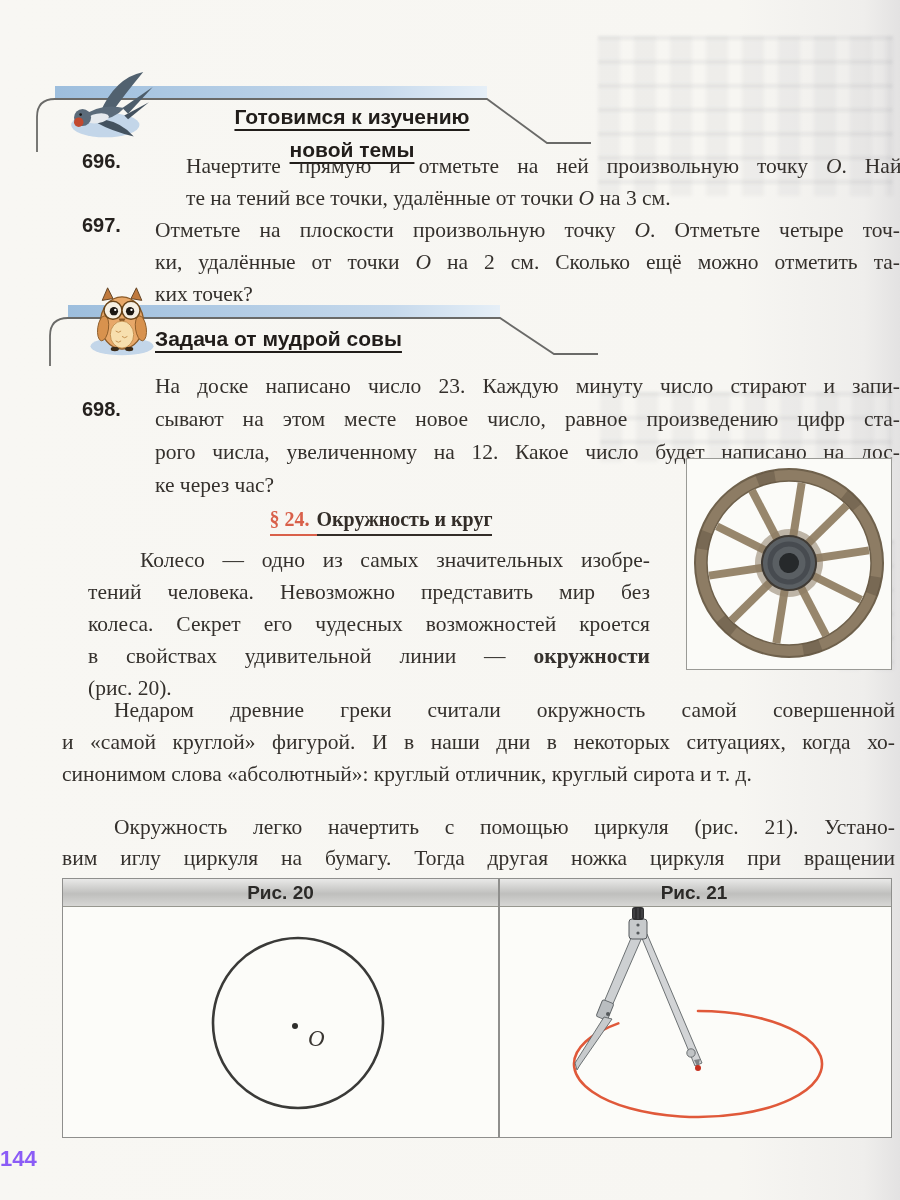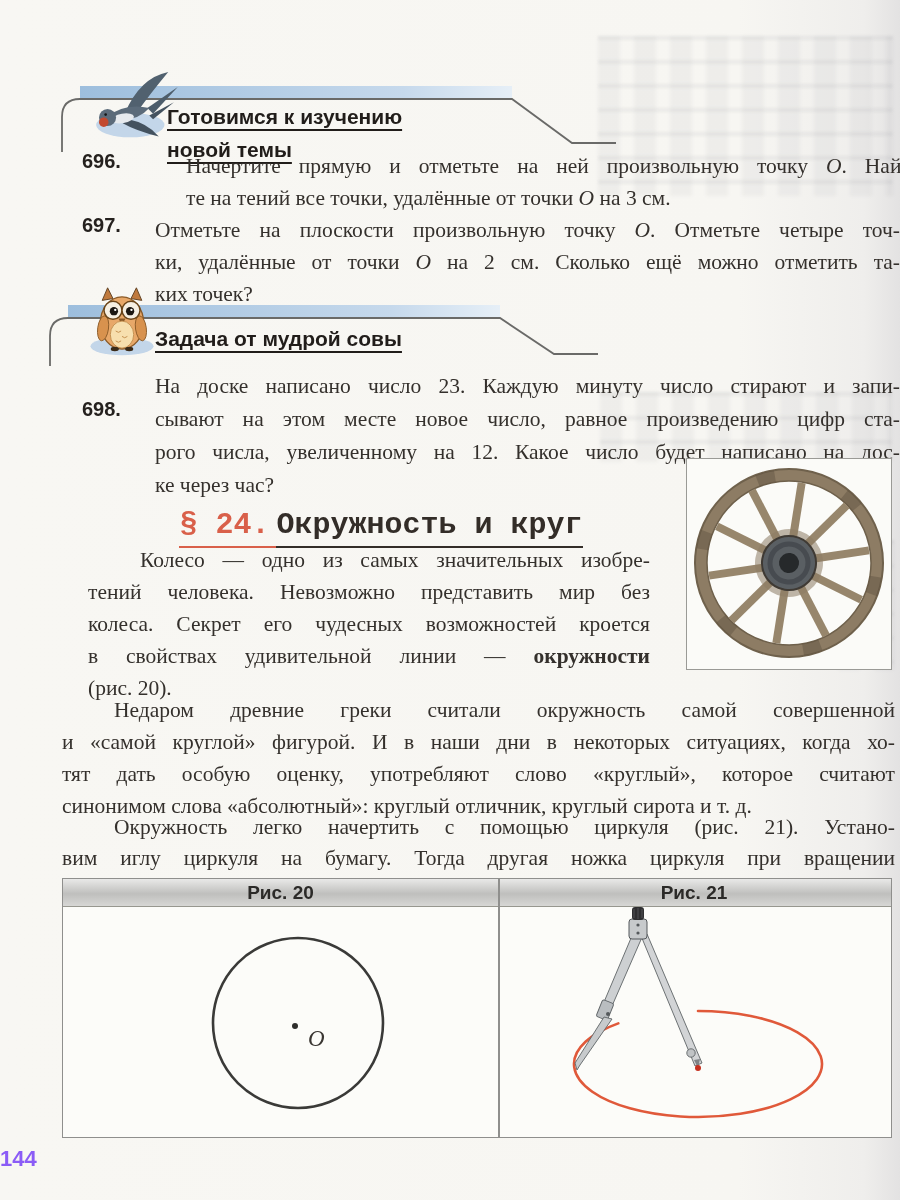--- a/index.html
+++ b/index.html
@@ -31,21 +31,21 @@
   .lh33{line-height:33px;}
   .lh31{line-height:31px;}
   .tline{text-align:justify;text-align-last:justify;}
   .tline.last{text-align-last:left;}
   .tline.ind{padding-left:52px;}
   .it{font-style:italic;}
   .bd{font-weight:bold;}
   
   .sec-head{
     position:absolute;left:100px;top:508px;width:562px;text-align:center;
-    font-family:Liberation Mono, monospace;font-weight:bold;font-size:30px;
+    font-family:Liberation Serif, serif;font-weight:bold;font-size:20px;
   }
   .sec-num{color:#d9604a;border-bottom:2.5px solid #d9604a;padding-bottom:4px;padding-right:7px;}
   .sec-title{color:#332d28;border-bottom:2.5px solid #332d28;padding-bottom:4px;}
   
   .wheel-box{position:absolute;left:686px;top:458px;width:206px;height:212px;
     border:1px solid #9a9a96;background:#fbfbf8;box-sizing:border-box;}
   
   .fig-box{position:absolute;left:62px;top:878px;width:830px;height:260px;
     border:1.5px solid #8f8f8d;background:#fcfcf9;box-sizing:border-box;}
   .fig-header{position:absolute;left:0;top:0;width:100%;height:28px;
@@ -60,21 +60,21 @@
 </style>
 </head>
 <body>
 
 <div class="bleed" style="left:598px;top:36px;width:295px;height:160px;"></div>
 <div class="bleed" style="left:600px;top:392px;width:292px;height:70px;"></div>
 <div class="bleed" style="left:838px;top:540px;width:56px;height:130px;"></div>
 <div class="bleed" style="left:500px;top:930px;width:325px;height:120px;opacity:.8;"></div>
 <div class="bleed" style="left:115px;top:928px;width:215px;height:55px;opacity:.55;"></div>
 
-<div class="abs" style="left:54px;top:70px;width:630px;height:95px;">
+<div class="abs" style="left:29px;top:70px;width:630px;height:95px;text-align:center;">
   <svg width="630" height="95" viewBox="0 0 630 95">
     <defs>
       <linearGradient id="gb1" x1="0" y1="0" x2="1" y2="0">
         <stop offset="0" stop-color="#9dbedd"></stop>
           <stop offset="0.75" stop-color="#c6d9ec"></stop>
           <stop offset="1" stop-color="#e6eff7"></stop>
       </linearGradient>
     </defs>
     <rect x="26" y="16" width="432" height="13" fill="url(#gb1)"></rect>
     <path d="M 8 82 L 8 47 Q 8 29 26 29 L 458 29 L 518 73 L 562 73" fill="none" stroke="#6a6a68" stroke-width="1.8"></path>
@@ -191,21 +191,20 @@
 <div class="textblock" style="left:88px;top:544px;width:562px;">
     <div class="tline ind"><span>Колесо — одно из самых значительных изобре-</span></div>
     <div class="tline"><span>тений человека. Невозможно представить мир без</span></div>
     <div class="tline"><span>колеса. Секрет его чудесных возможностей кроется</span></div>
     <div class="tline"><span>в свойствах удивительной линии — </span><span class="bd">окружности</span></div>
     <div class="tline last"><span>(рис. 20).</span></div>
   </div>
 <div class="textblock" style="left:62px;top:694px;width:833px;">
     <div class="tline ind"><span>Недаром древние греки считали окружность самой совершенной</span></div>
     <div class="tline"><span>и «самой круглой» фигурой. И в наши дни в некоторых ситуациях, когда хо-</span></div>
-    <div class="tline"><span>тят дать особую оценку, употребляют слово «круглый», которое считают</span></div>
     <div class="tline last"><span>синонимом слова «абсолютный»: круглый отличник, круглый сирота и т. д.</span></div>
   </div>
 <div class="textblock lh31" style="left:62px;top:812px;width:833px;">
     <div class="tline ind"><span>Окружность легко начертить с помощью циркуля (рис. 21). Устано-</span></div>
     <div class="tline"><span>вим иглу циркуля на бумагу. Тогда другая ножка циркуля при вращении</span></div>
   </div>
 
 <div class="fig-box">
   <div class="fig-header">
     <div class="fig-cell" style="width:435px;">Рис. 20</div>

